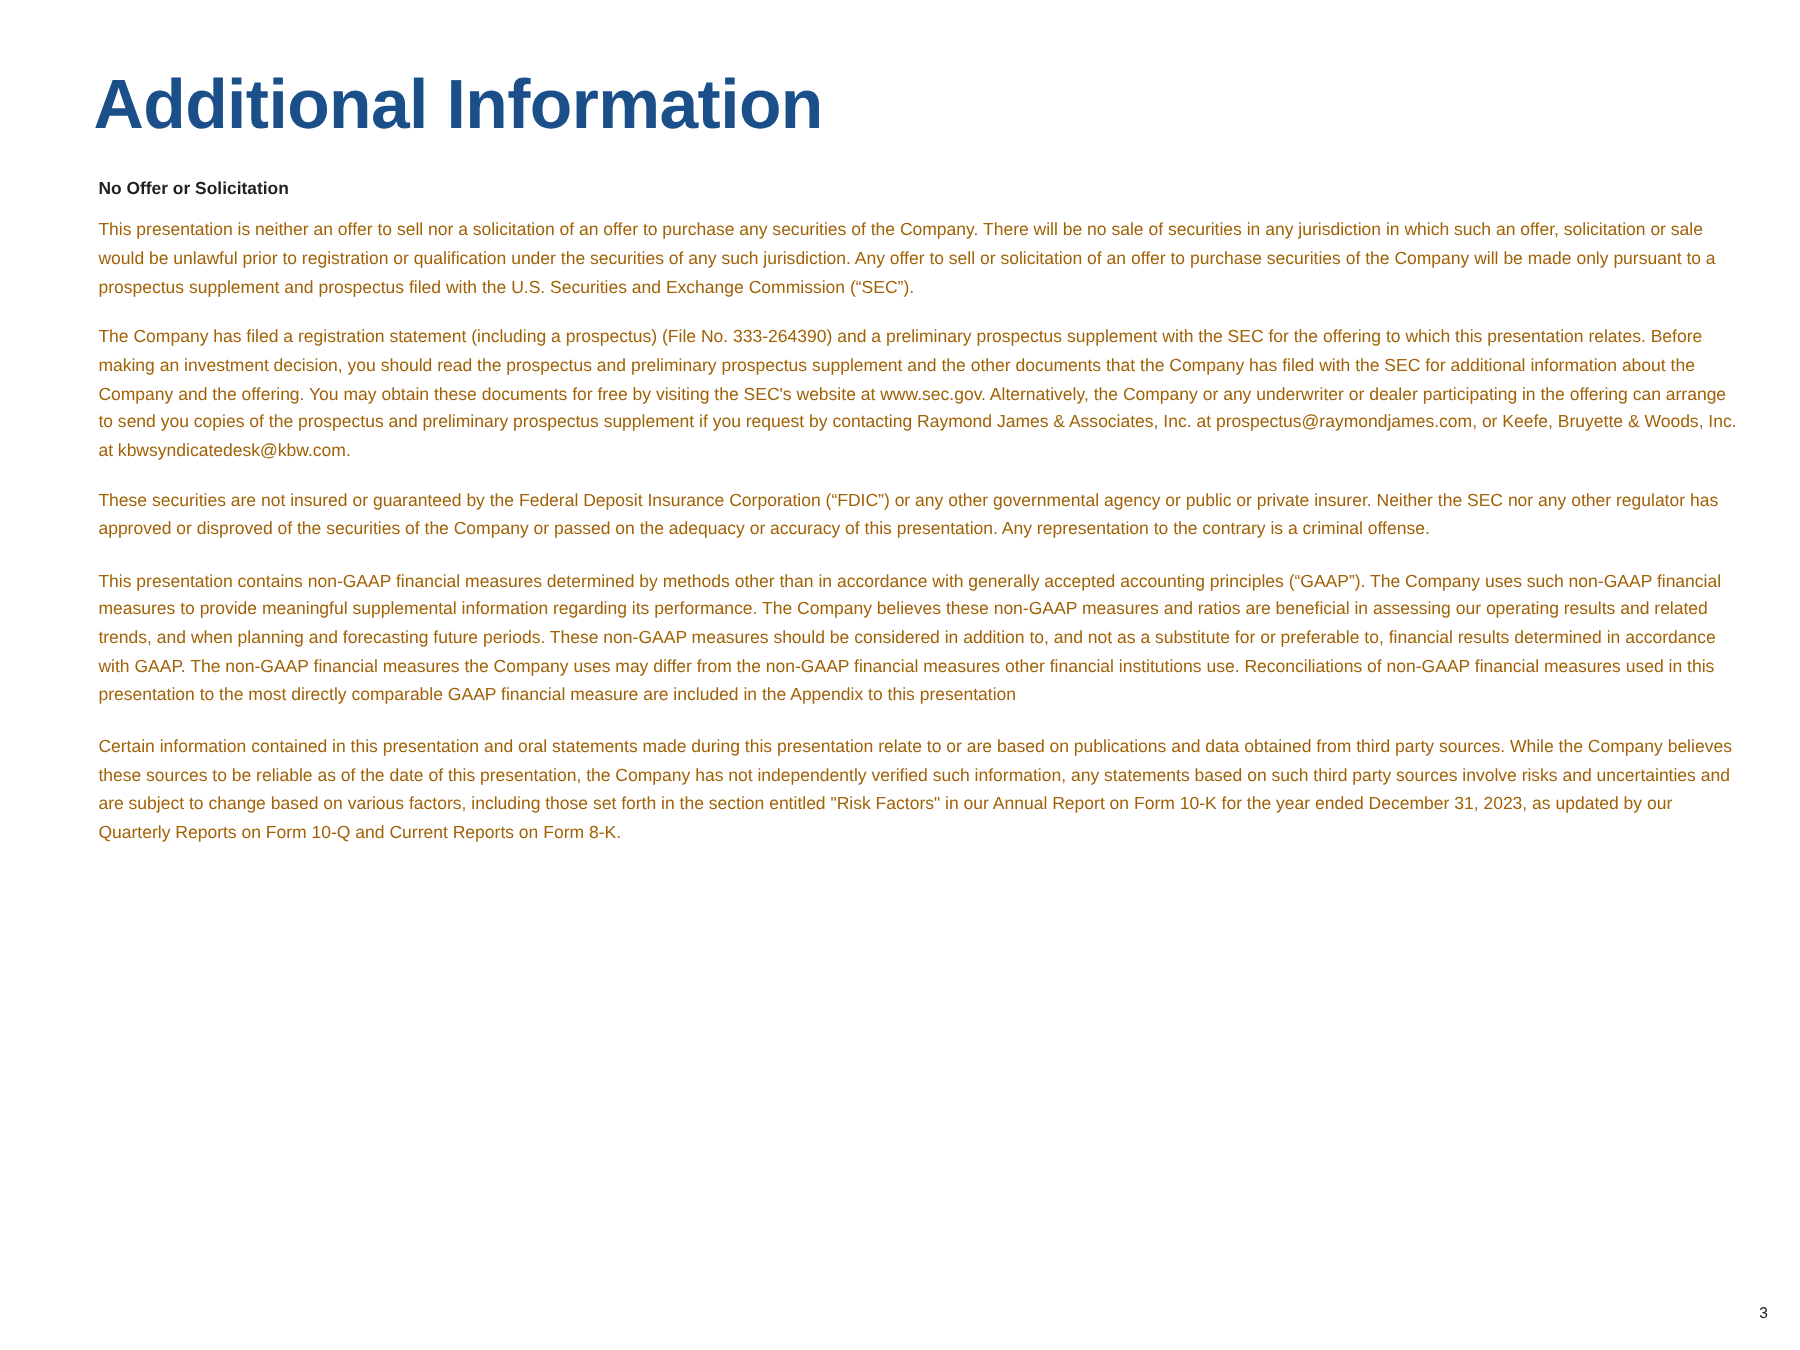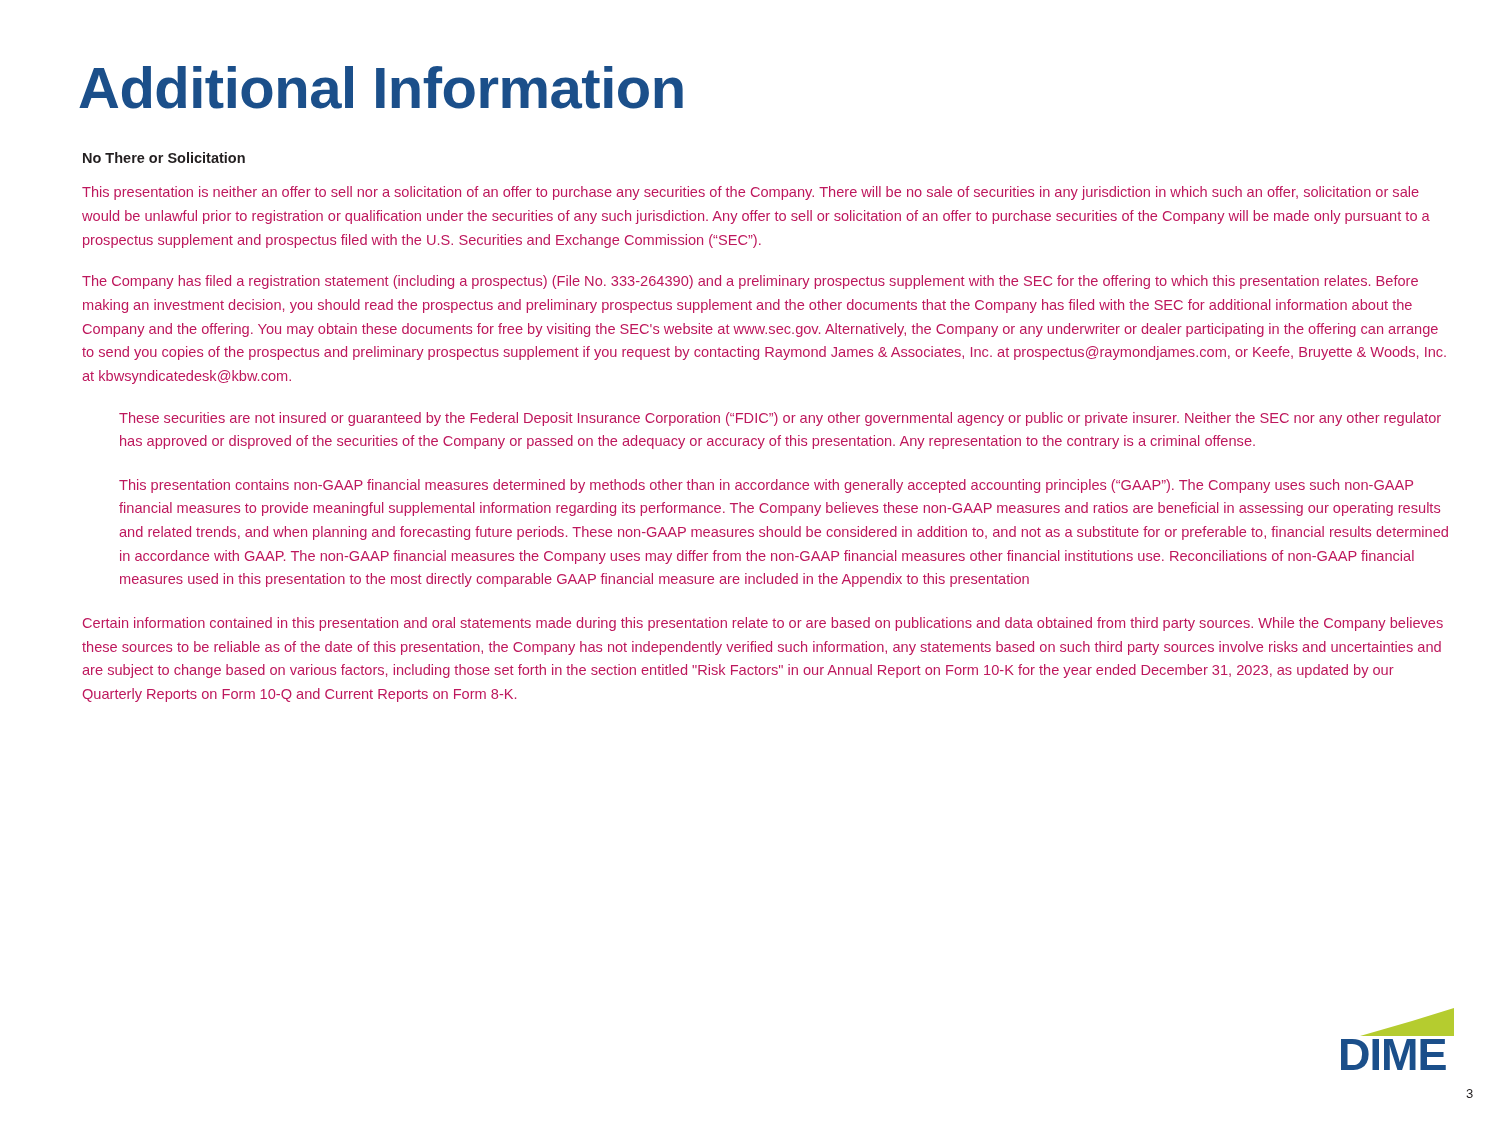--- a/index.html
+++ b/index.html
@@ -40,27 +40,26 @@
   .sec-heading {
     font-size: 14.5px;
     font-weight: bold;
     color: #231f20;
     margin: 0 0 14px 0;
     line-height: 1.2;
   }
   .para {
     font-size: 14.6px;
     line-height: 1.62;
-    color: #be185d;
+    color: #a16207;
     margin: 0 0 18px 0;
     text-align: left;
   }
   .para.tight {
     margin-bottom: 20px;
-    margin-left: 37px;
   }
   .block {
     margin-bottom: 6px;
   }
   
   .logo {
     position: absolute;
     left: 1338px;
     top: 1008px;
     width: 118px;
@@ -94,38 +93,32 @@
 </head>
 <body>
 
 <div class="slide">
 
   <div class="title">Additional Information</div>
 
   <div class="content">
 
     <div class="block">
-      <div class="sec-heading">No There or Solicitation</div>
+      <div class="sec-heading">No Offer or Solicitation</div>
       <p class="para">This presentation is neither an offer to sell nor a solicitation of an offer to purchase any securities of the Company. There will be no sale of securities in any jurisdiction in which such an offer, solicitation or sale would be unlawful prior to registration or qualification under the securities of any such jurisdiction.  Any offer to sell or solicitation of an offer to purchase securities of the Company will be made only pursuant to a prospectus supplement and prospectus filed with the U.S. Securities and Exchange Commission (“SEC”).</p>
       <p class="para">The Company has filed a registration statement (including a prospectus) (File No. 333-264390) and a preliminary prospectus supplement with the SEC for the offering to which this presentation relates. Before making an investment decision, you should read the prospectus and preliminary prospectus supplement and the other documents that the Company has filed with the SEC for additional information about the Company and the offering. You may obtain these documents for free by visiting the SEC's website at www.sec.gov. Alternatively, the Company or any underwriter or dealer participating in the offering can arrange to send you copies of the prospectus and preliminary prospectus supplement if you request by contacting Raymond James &amp; Associates, Inc. at prospectus@raymondjames.com, or Keefe, Bruyette &amp; Woods, Inc. at kbwsyndicatedesk@kbw.com.</p>
       <p class="para tight">These securities are not insured or guaranteed by the Federal Deposit Insurance Corporation (“FDIC”) or any other governmental agency or public or private insurer. Neither the SEC nor any other regulator has approved or disproved of the securities of the Company or passed on the adequacy or accuracy of this presentation. Any representation to the contrary is a criminal offense.</p>
     </div>
 
     <div class="block">
       <p class="para tight">This presentation contains non-GAAP financial measures determined by methods other than in accordance with generally accepted accounting principles (“GAAP”). The Company uses such non-GAAP financial measures to provide meaningful supplemental information regarding its performance. The Company believes these non-GAAP measures and ratios are beneficial in assessing our operating results and related trends, and when planning and forecasting future periods. These non-GAAP measures should be considered in addition to, and not as a substitute for or preferable to, financial results determined in accordance with GAAP. The non-GAAP financial measures the Company uses may differ from the non-GAAP financial measures other financial institutions use.  Reconciliations of non-GAAP financial measures used in this presentation to the most directly comparable GAAP financial measure are included in the Appendix to this presentation</p>
     </div>
 
     <div class="block">
       <p class="para">Certain information contained in this presentation and oral statements made during this presentation relate to or are based on publications and data obtained from third party sources. While the Company believes these sources to be reliable as of the date of this presentation, the Company has not independently verified such information, any statements based on such third party sources involve risks and uncertainties and are subject to change based on various factors, including those set forth in the section entitled "Risk Factors" in our Annual Report on Form 10-K for the year ended December 31, 2023, as updated by our Quarterly Reports on Form 10-Q and Current Reports on Form 8-K.</p>
     </div>
 
   </div>
 
-  <div class="logo">
-    <svg class="logo-swoosh" viewBox="0 0 96 30">
-      <path d="M0 28 L94 28 L94 0 L52 13 Z" fill="#b5cc2f"></path>
-    </svg>
-    <div class="logo-text">DIME</div>
-  </div>
 
   <div class="page-number">3</div>
 
 </div>
 
 </body></html>

